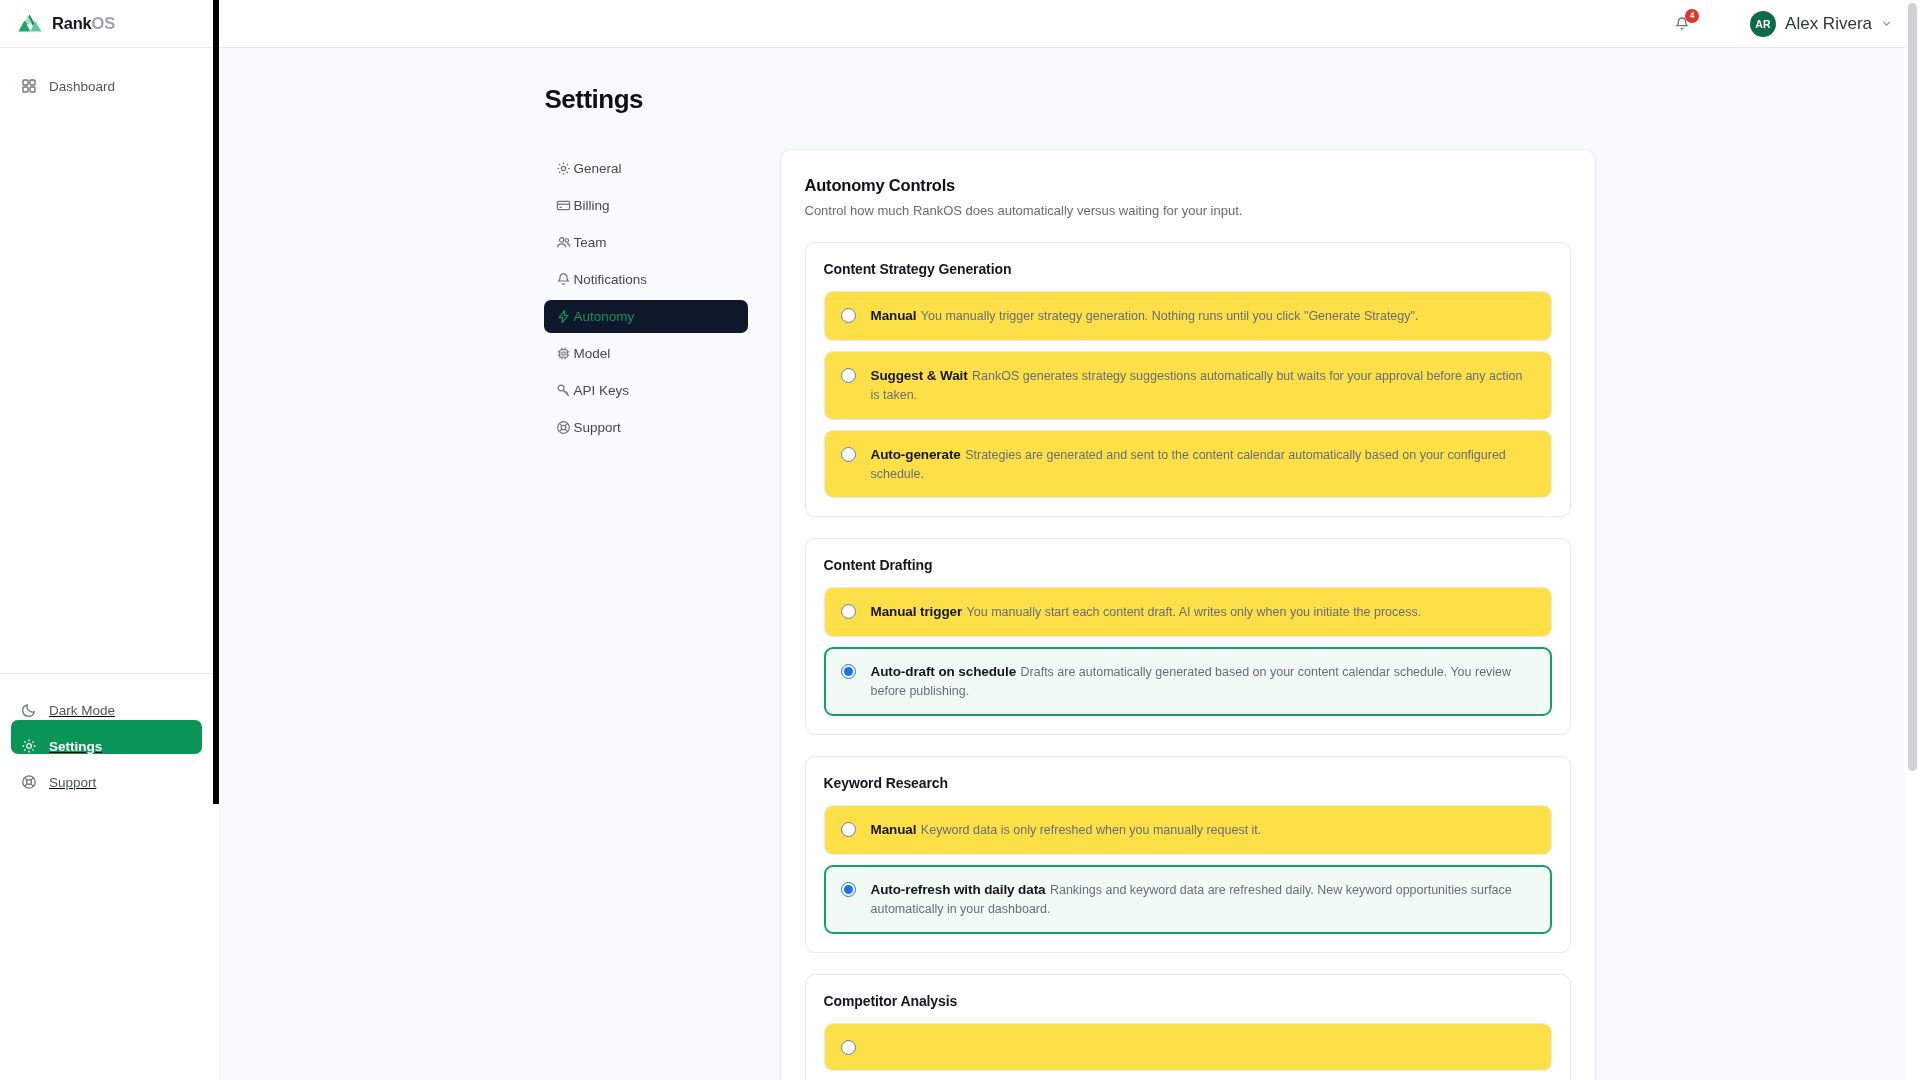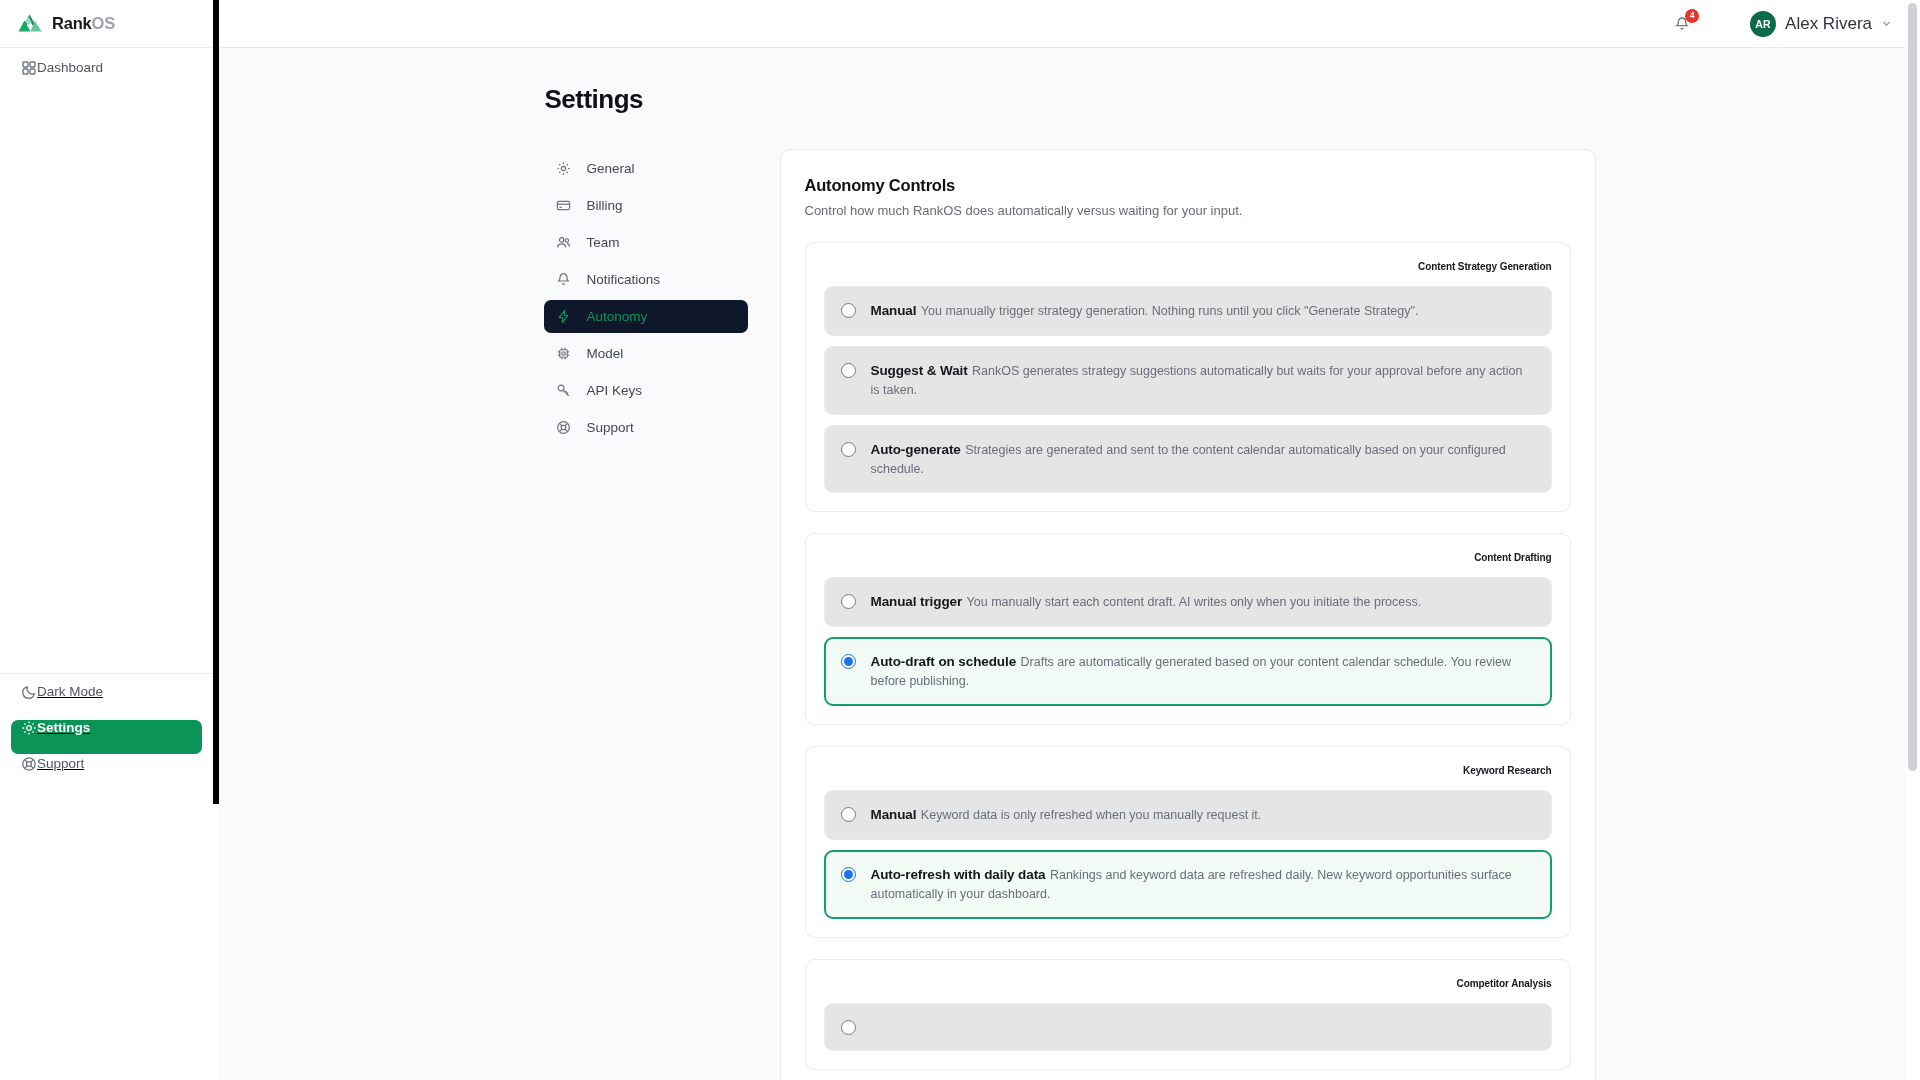--- a/index.html
+++ b/index.html
@@ -57,21 +57,22 @@
 
   .sidebar-nav {
     padding: 12px 11px 0 11px;
     display: flex;
     flex-direction: column;
     gap: 2px;
   }
 
   .nav-item {
     display: flex;
-    align-items: flex-start;
+    align-items: flex-end;
+    gap: 12px;
     height: 34px;
     padding: 0 10px;
     border-radius: 7px;
     cursor: pointer;
     color: #4e5561;
     font-size: 13.5px;
     white-space: nowrap;
   }
   .nav-item .nav-ico { width: 16px; height: 16px; flex: 0 0 16px; display: block; color: #6d7380; }
 
@@ -226,21 +227,21 @@
     flex: 0 0 204px;
     display: flex;
     flex-direction: column;
     gap: 4px;
     padding-top: 3px;
   }
 
   .snav-item {
     display: flex;
     align-items: center;
-    gap: 16px;
+    gap: 3px;
     height: 33px;
     padding: 0 12px;
     border-radius: 7px;
     font-size: 13.5px;
     color: #434954;
     cursor: pointer;
     white-space: nowrap;
   }
   .snav-item .snav-ico { width: 15px; height: 15px; flex: 0 0 15px; color: #6d7380; display: block; }
 
@@ -277,38 +278,37 @@
   .group-card {
     border: 1px solid #e9eaec;
     border-radius: 10px;
     padding: 18px 18px 18px 18px;
     margin-bottom: 21px;
     background: #ffffff;
   }
   .group-card:last-child { margin-bottom: 0; }
 
   .group-title {
-    font-size: 10px;
+    font-size: 14px;
     font-weight: 700;
     color: #15171b;
     margin-bottom: 14px;
     letter-spacing: -0.1px;
-    text-align: right;
   }
 
   .opt-list { display: flex; flex-direction: column; gap: 10px; }
 
   .opt {
     display: flex;
     align-items: flex-start;
     gap: 15px;
     border: 1px solid #e9eaec;
     border-radius: 9px;
     padding: 14px 16px 15px 16px;
-    background: #e5e5e5;
+    background: #fde047;
     cursor: pointer;
   }
 
   .opt.selected {
     border: 2px solid #13a06a;
     background: #f1faf5;
     padding: 13px 15px 14px 15px;
   }
 
   .opt-radio {

